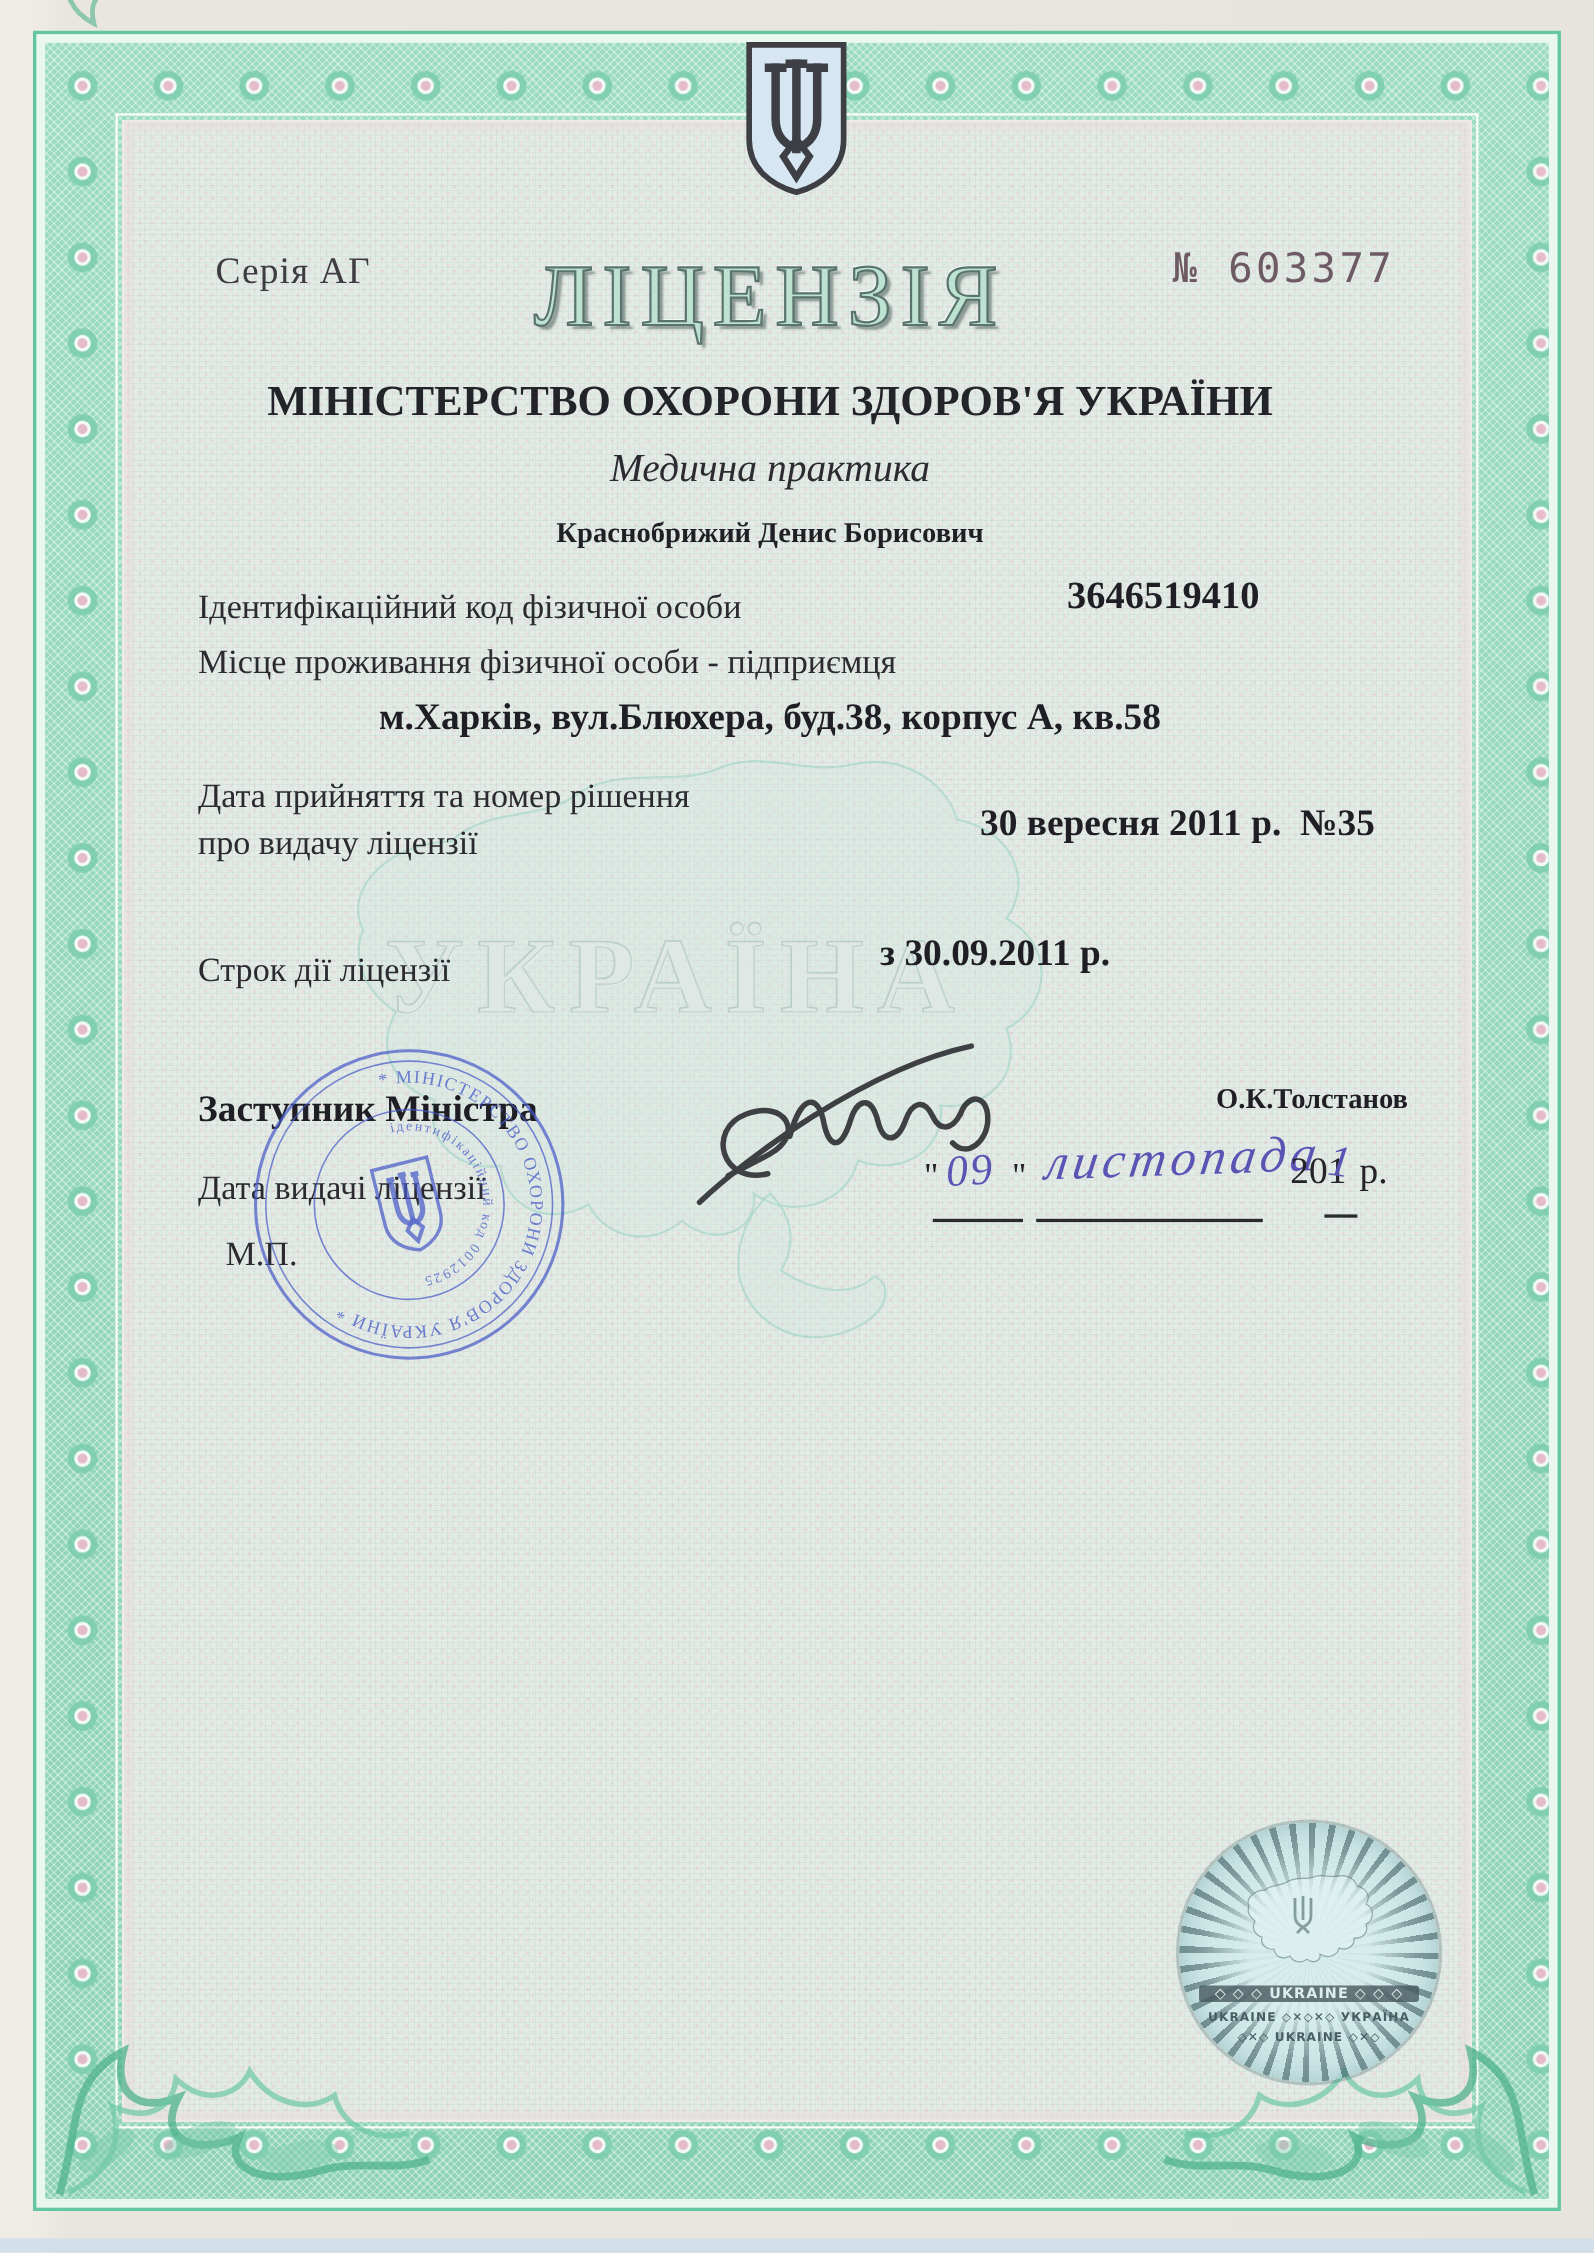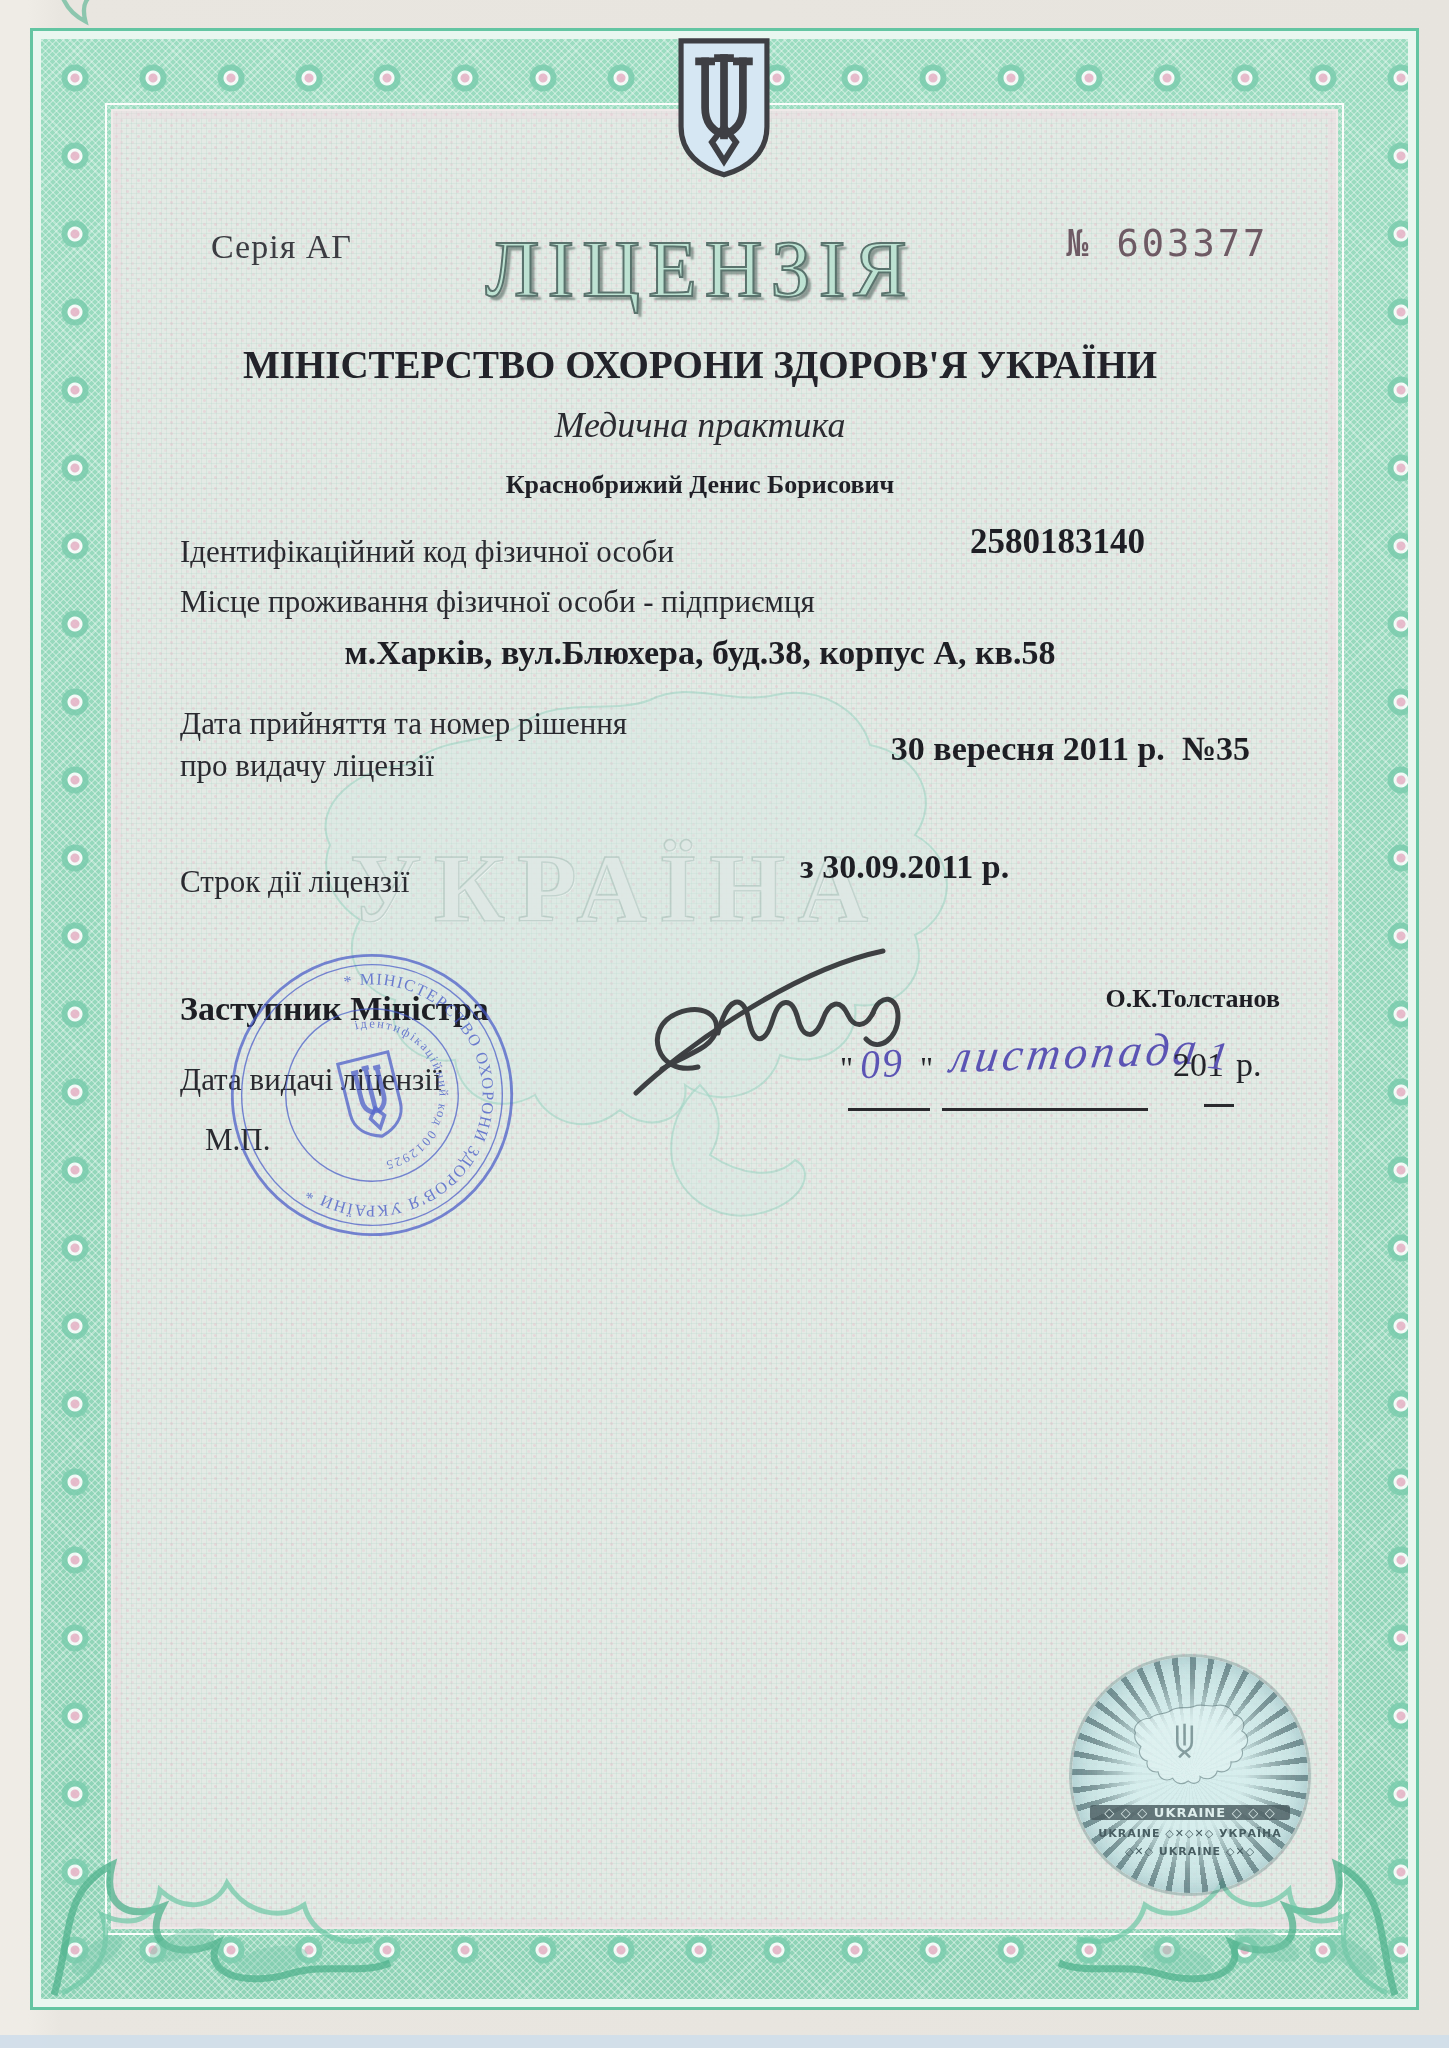--- a/index.html
+++ b/index.html
@@ -25,21 +25,21 @@
       radial-gradient(rgba(231,173,191,.20) 1.2px, transparent 1.7px) 5px 6px/11px 11px,
       repeating-linear-gradient(0deg, rgba(140,200,180,.15) 0 1px, transparent 1px 5px),
       repeating-linear-gradient(90deg, rgba(140,200,180,.15) 0 1px, transparent 1px 5px),
       #e4eae5;}
 
   .flourish{position:absolute;width:360px;height:170px;}
   .fl-br{transform:scaleX(-1);}
   .fl-tl{transform:scaleY(-1) scale(.62);transform-origin:top left;}
 
   
-  .series{left:211px;top:228px;font-size:34px;color:#3c3c42;letter-spacing:1px;}
+  .series{left:196px;top:228px;font-size:34px;color:#3c3c42;letter-spacing:1px;}
   .doc-title{left:140px;top:200px;width:1120px;text-align:center;font-size:80px;letter-spacing:8px;
      color:#bde2d2;-webkit-text-stroke:2px #5a736d;
      text-shadow:4px 4px 2px rgba(55,75,70,.5),-1px -1px 0 #f4fffa;font-weight:normal;margin-top:24px;}
   .doc-number{left:1066px;top:222px;font-family:"DejaVu Sans Mono",monospace;font-size:37px;
      color:#6e5a64;letter-spacing:3px;}
 
   .cx{left:140px;width:1120px;text-align:center;}
   .ministry{top:342px;font-size:39px;font-weight:bold;color:#23232a;}
   .activity{top:404px;font-size:36px;font-style:italic;color:#2b2b31;}
   .licensee{top:470px;font-size:26px;font-weight:bold;color:#1f1f26;}
@@ -136,21 +136,21 @@
 
   <svg class="abs wm-map" viewBox="0 0 720 660">
     <g fill="rgba(208,232,226,.32)" stroke="rgba(140,205,185,.55)" stroke-width="2">
       <path d="M60,230 C40,190 90,150 140,150 C170,120 220,130 250,110 C290,80 340,100 380,85 C420,65 460,90 505,80 C550,70 590,95 600,130 C650,140 670,185 645,220 C690,245 685,300 645,320 C660,360 630,395 585,390 C590,430 550,455 510,440 C500,480 450,495 415,470 C420,505 380,520 350,495 C320,520 280,510 265,480 C230,500 190,485 185,445 C150,450 115,425 125,385 C90,375 70,340 90,305 C60,285 50,255 60,230 Z"></path>
       <path d="M430,470 C450,490 455,515 440,540 C470,560 505,565 525,545 C545,555 535,585 495,597 C450,610 410,585 402,545 C398,515 410,488 430,470 Z"></path>
     </g>
   </svg>
   <div class="abs wm-text">УКРАЇНА</div>
 
   <div class="abs lbl" style="left:180px;top:534px">Ідентифікаційний код фізичної особи</div>
-  <div class="abs val" style="left:800px;top:522px;width:345px;text-align:right;font-size:35px">2580183140</div>
+  <div class="abs val" style="left:800px;top:522px;width:345px;text-align:right;font-size:35px">3646519410</div>
 
   <div class="abs lbl" style="left:180px;top:584px">Місце проживання фізичної особи - підприємця</div>
   <div class="abs cx val" style="top:634px;font-size:34px">м.Харків, вул.Блюхера, буд.38, корпус А, кв.58</div>
 
   <div class="abs lbl" style="left:180px;top:706px">Дата прийняття та номер рішення</div>
   <div class="abs lbl" style="left:180px;top:748px">про видачу ліцензії</div>
   <div class="abs val pre" style="left:790px;top:730px;width:460px;text-align:right;font-size:34px">30 вересня 2011 р.  №35</div>
 
   <div class="abs lbl" style="left:180px;top:864px">Строк дії ліцензії</div>
   <div class="abs val" style="left:800px;top:848px;width:440px;font-size:34px">з 30.09.2011 р.</div>

